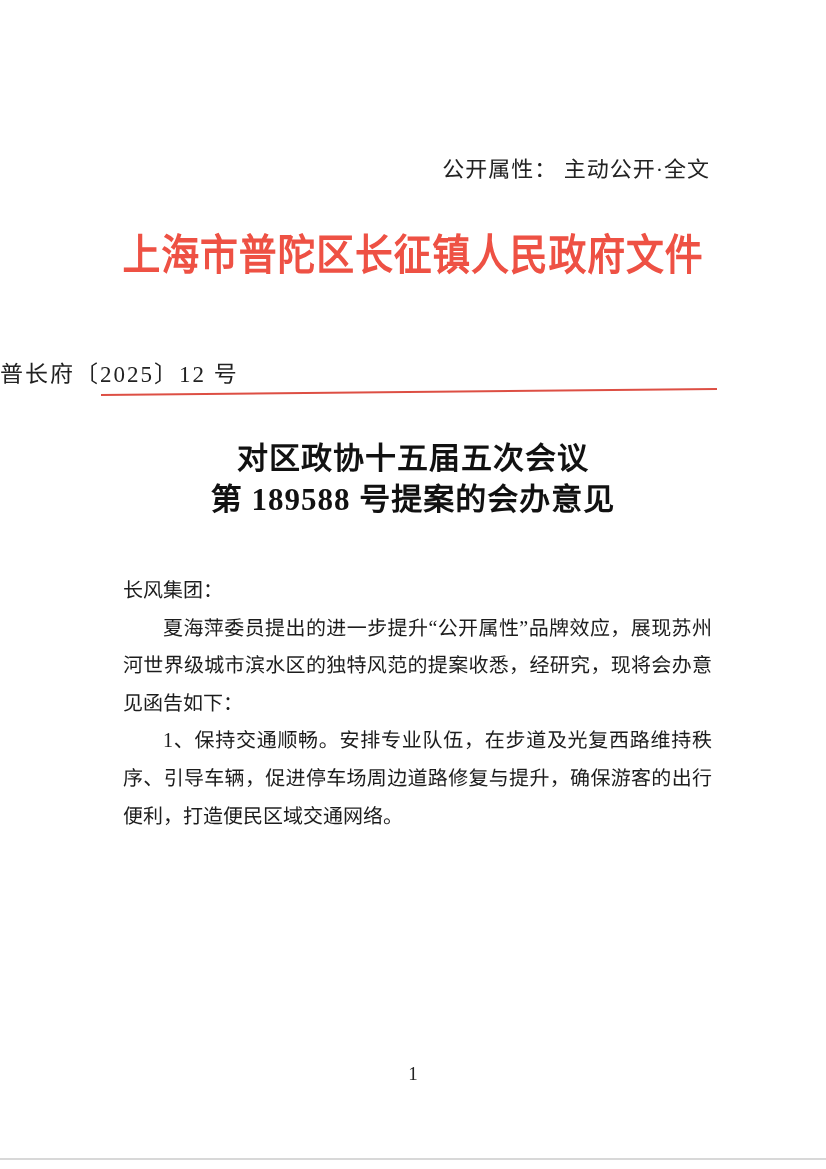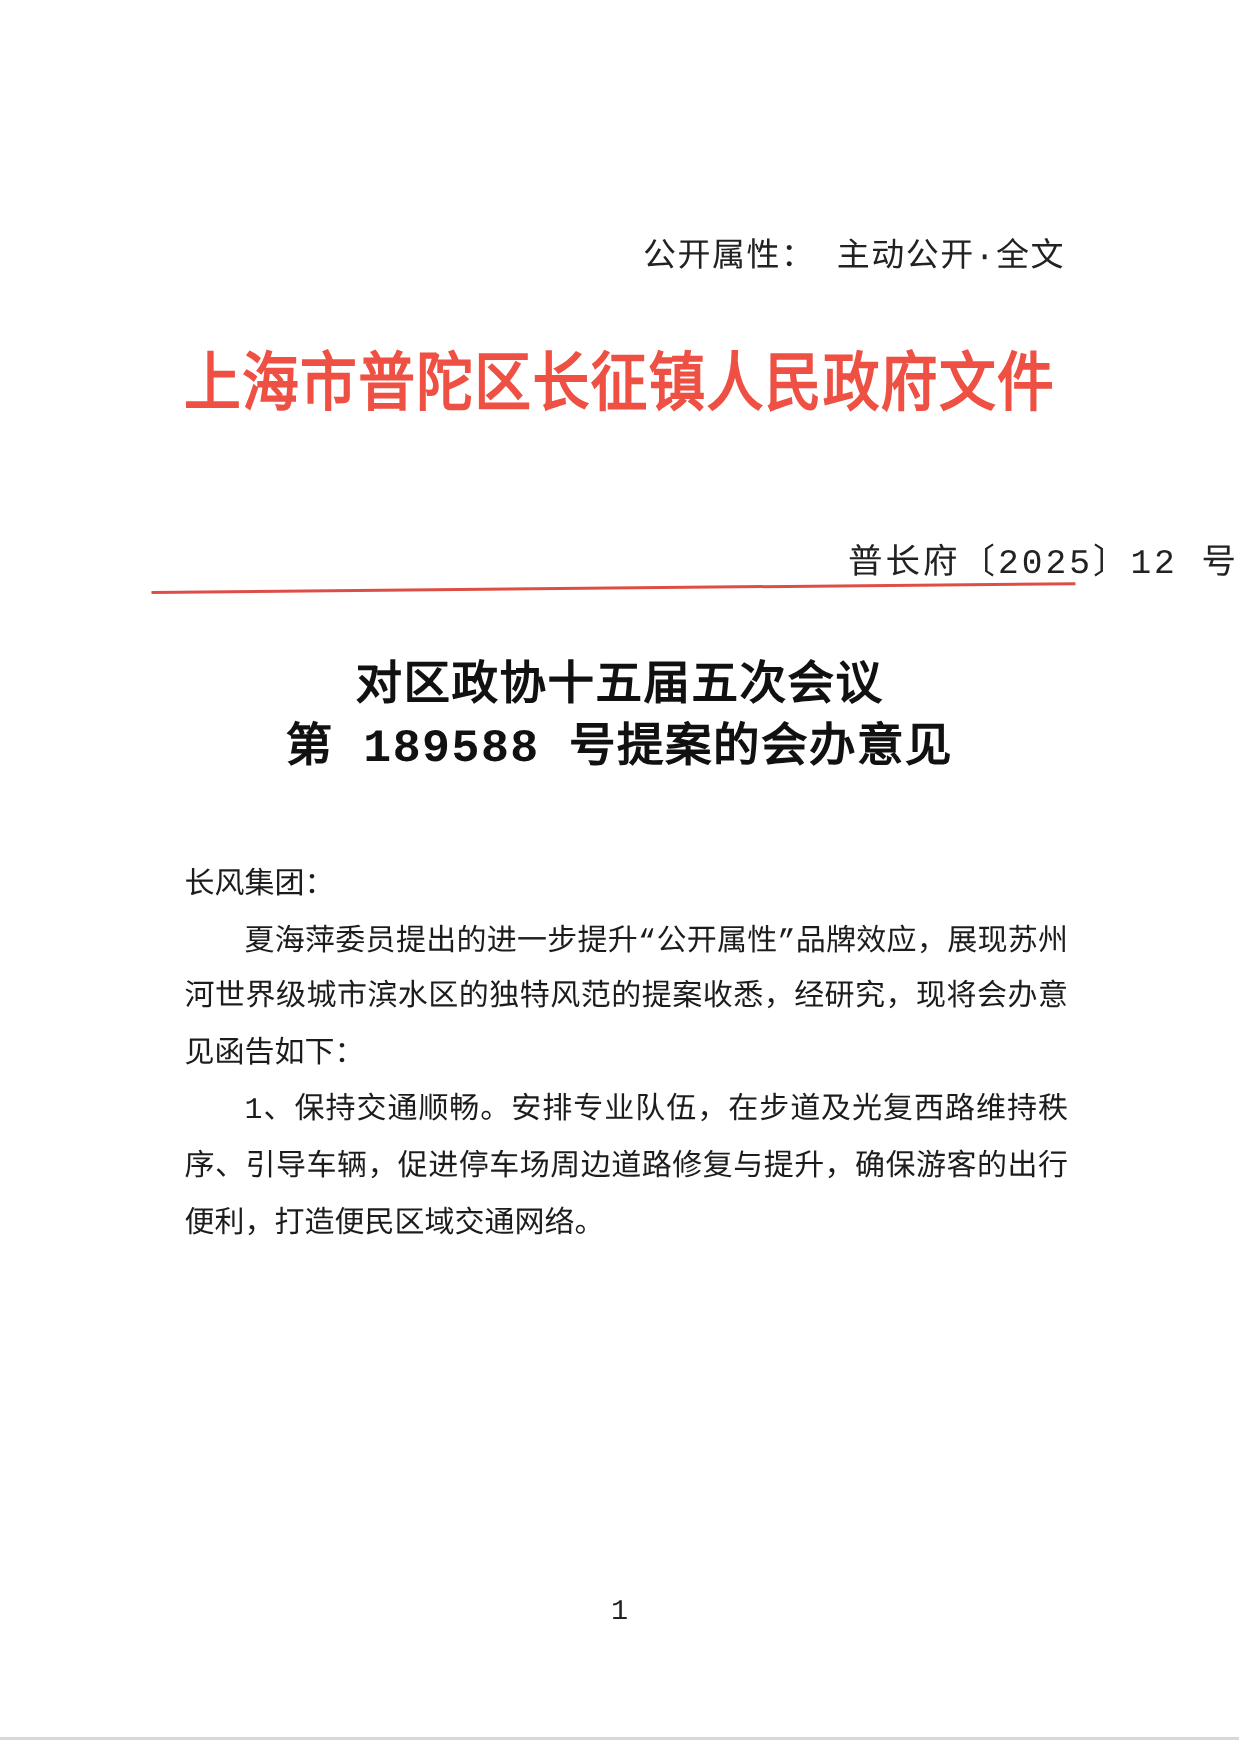--- a/index.html
+++ b/index.html
@@ -6,21 +6,21 @@
     margin: 0;
     padding: 0;
     background: #ffffff;
   }
   .page {
     position: relative;
     width: 826px;
     height: 1169px;
     background: #ffffff;
     overflow: hidden;
-    font-family: Liberation Mono, monospace;
+    font-family: Liberation Serif, serif;
     color: #1e1e1e;
   }
   .disclosure {
     position: absolute;
     top: 151px;
     right: 116px;
     font-size: 22px;
     letter-spacing: 1px;
     color: #222222;
     white-space: nowrap;
@@ -37,21 +37,21 @@
     white-space: nowrap;
     transform: scaleX(0.88);
     transform-origin: center;
     letter-spacing: 1px;
   }
   .doc-number {
     position: absolute;
     top: 355px;
     left: 0;
     width: 826px;
-    text-align: right;
+    text-align: left;
     font-size: 23px;
     letter-spacing: 2px;
     color: #222222;
   }
   .red-line {
     position: absolute;
     top: 394px;
     left: 101px;
     width: 616px;
     height: 2px;

